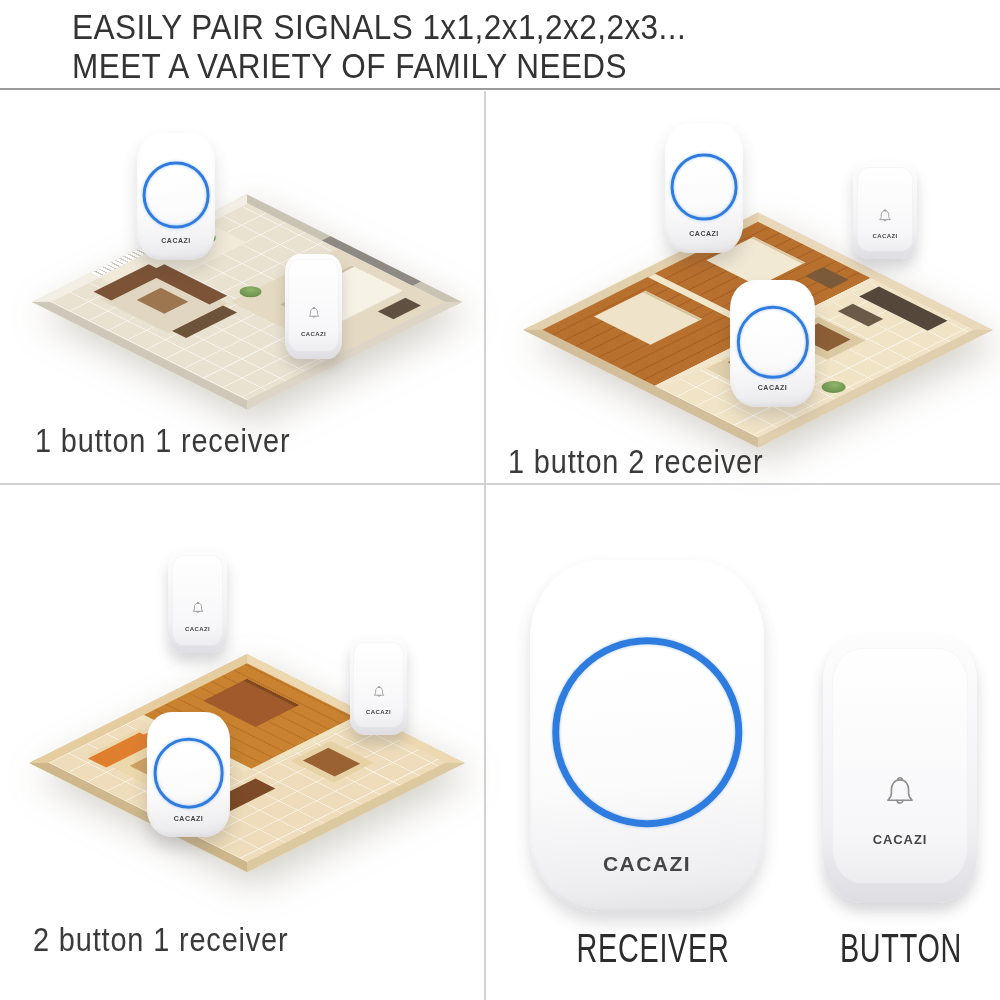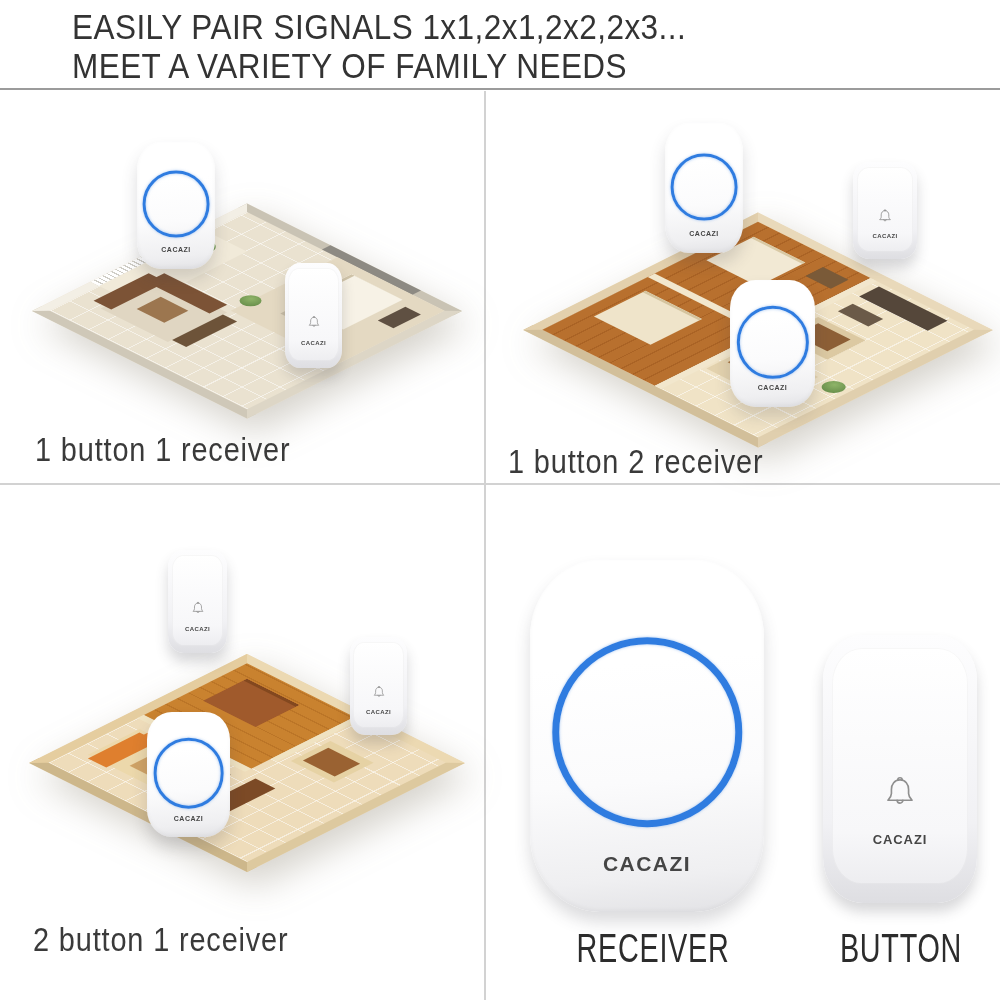--- a/index.html
+++ b/index.html
@@ -11,21 +11,21 @@
          white-space:nowrap;transform:scaleX(.9);transform-origin:left top;font-weight:400;}
   .hline.l1{top:7px;}
   .hline.l2{top:46px;}
   .divider{position:absolute;}
   .div-header{left:0;top:88px;width:1000px;height:2px;background:var(--header-divider,#9b9b9b);}
   .div-v{left:484px;top:91px;width:2px;height:909px;background:var(--grid-divider,#d2d2d2);}
   .div-h{left:0;top:483px;width:1000px;height:2px;background:var(--grid-divider,#d2d2d2);}
 
   
   .quad{position:absolute;}
-  .q-tl{left:0;top:83px;width:484px;height:393px;}
+  .q-tl{left:0;top:74px;width:484px;height:393px;}
   .q-tr{left:486px;top:90px;width:514px;height:354px;}
   .q-bl{left:0;top:485px;width:484px;height:515px;}
   .q-br{left:486px;top:485px;width:514px;height:515px;}
 
   .caption{position:absolute;font-size:34px;color:#3a3a3a;letter-spacing:1px;white-space:nowrap;
            transform:scaleX(.85);transform-origin:left top;}
   .plabel{position:absolute;width:300px;text-align:center;font-size:40px;color:#2c2c2c;
           letter-spacing:1px;white-space:nowrap;transform:scaleX(.72);transform-origin:center top;}
 
   

